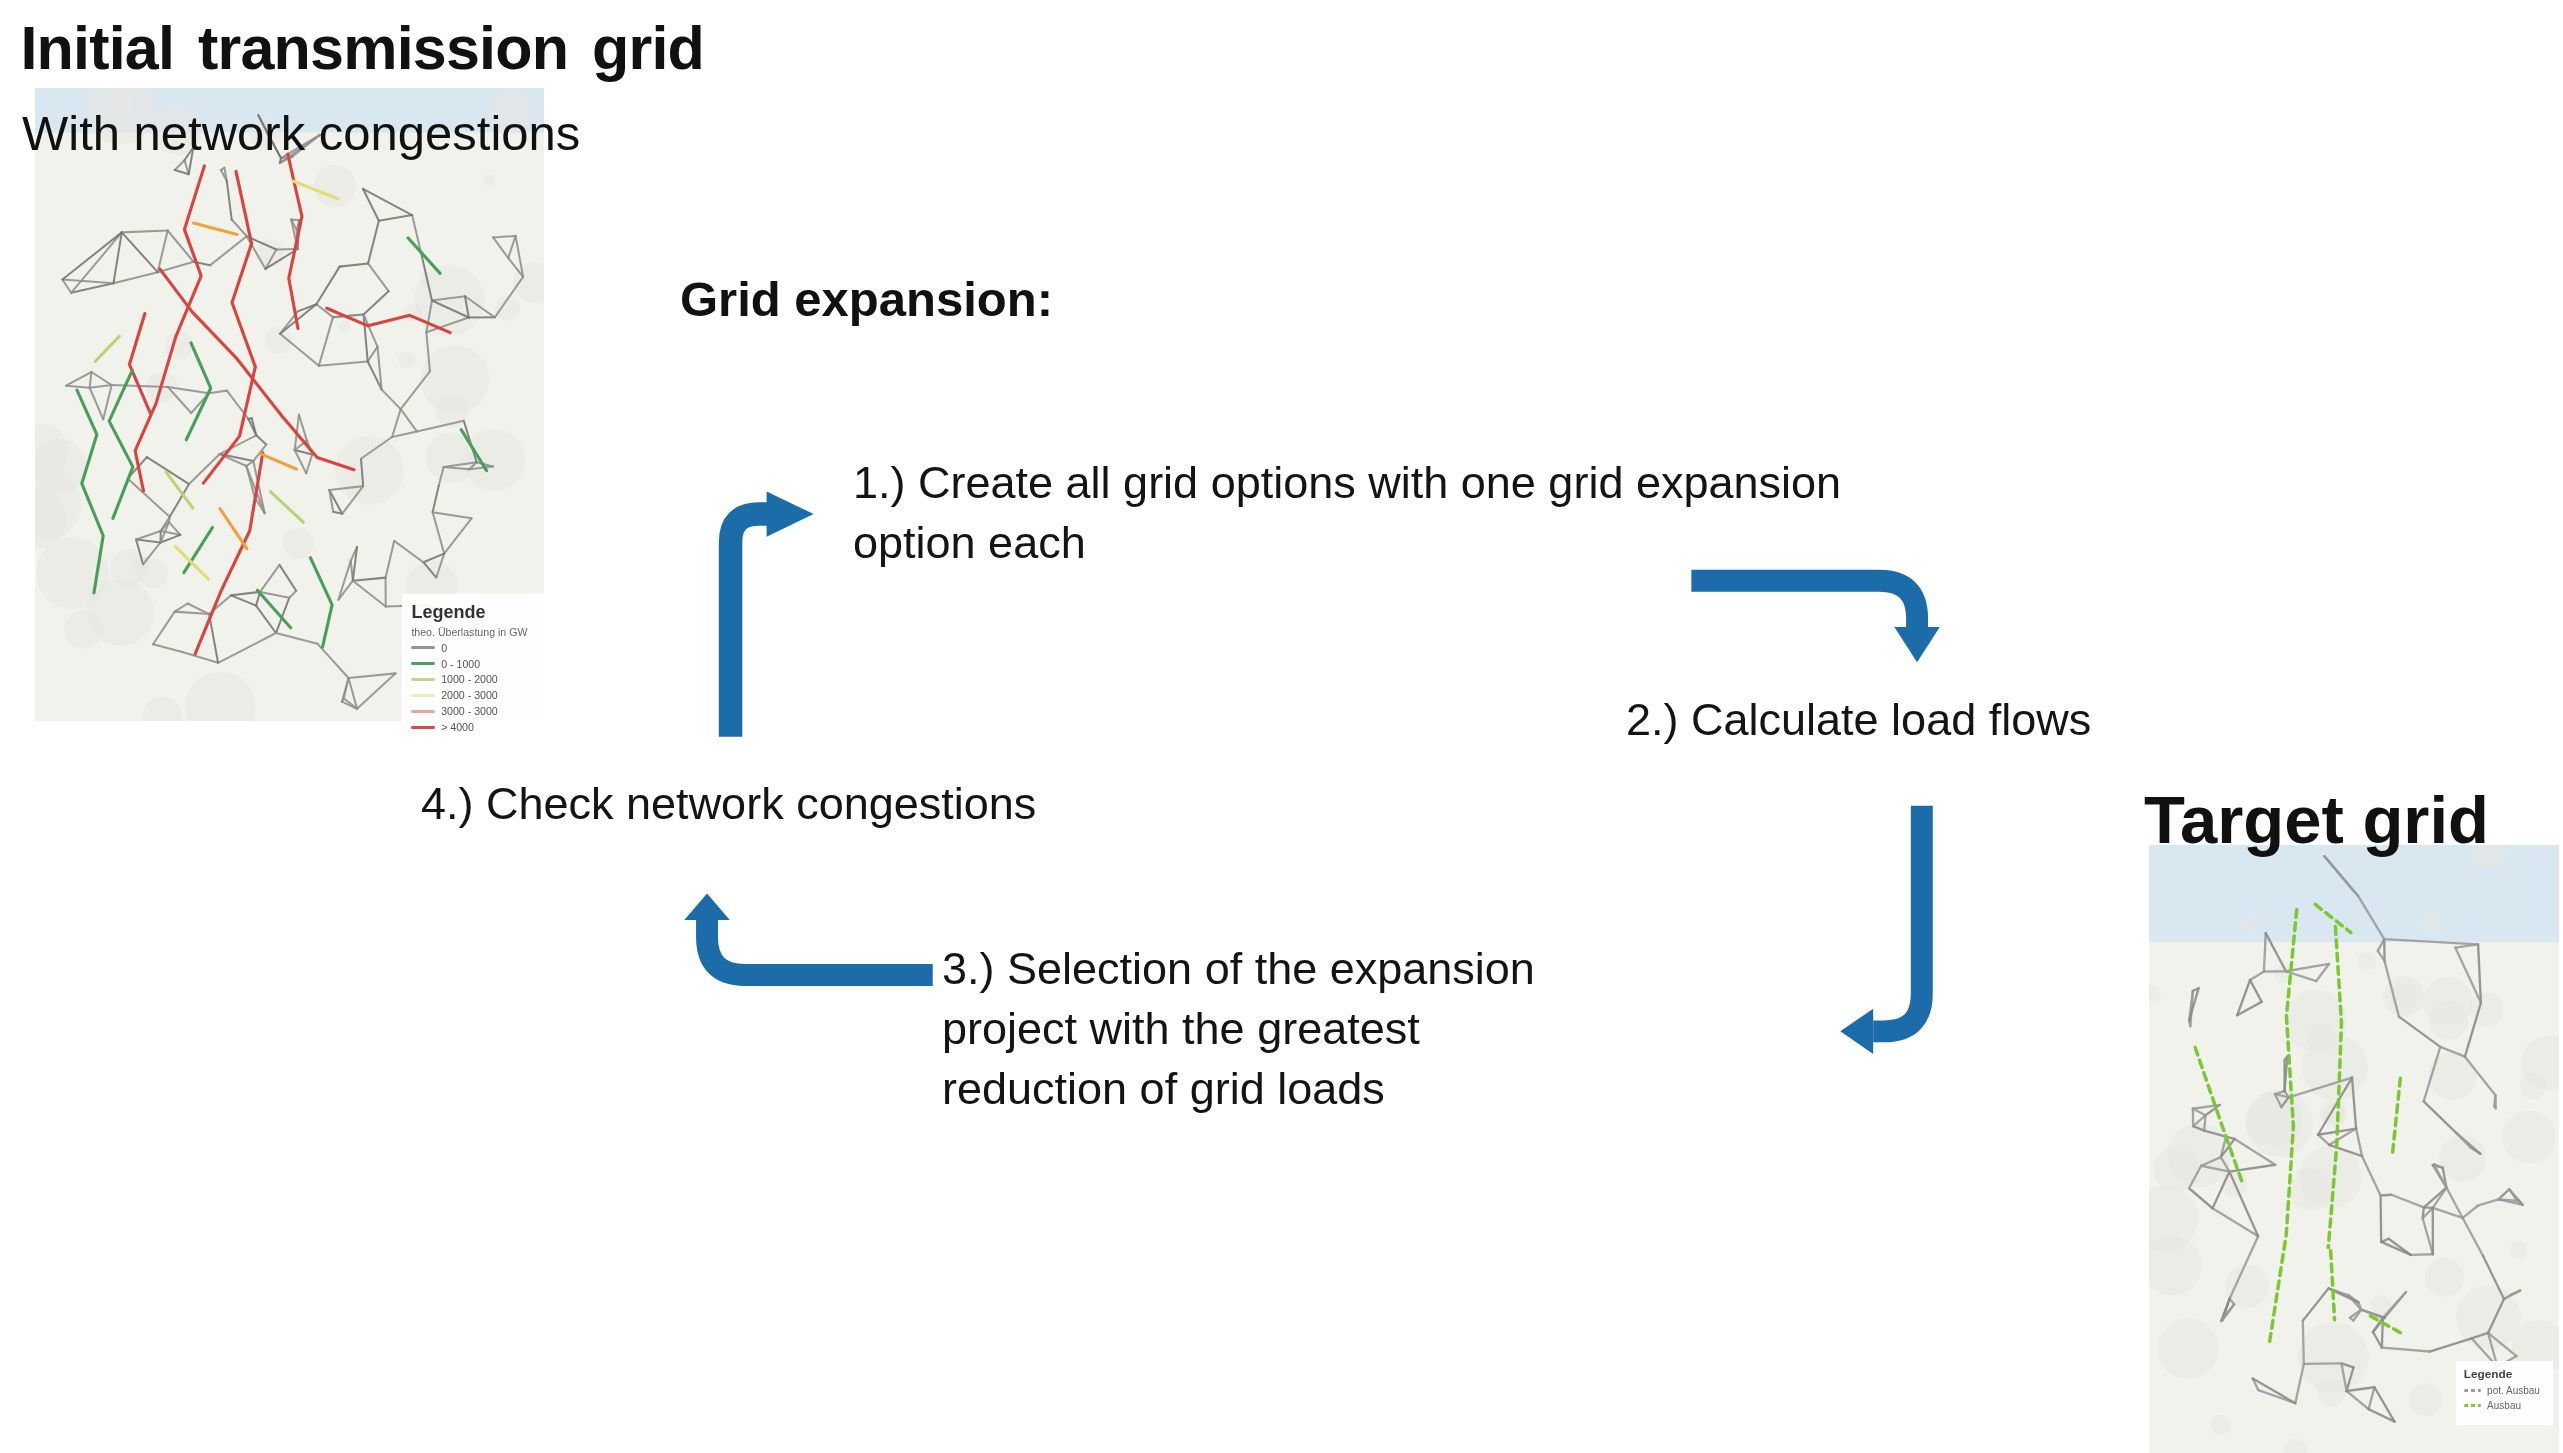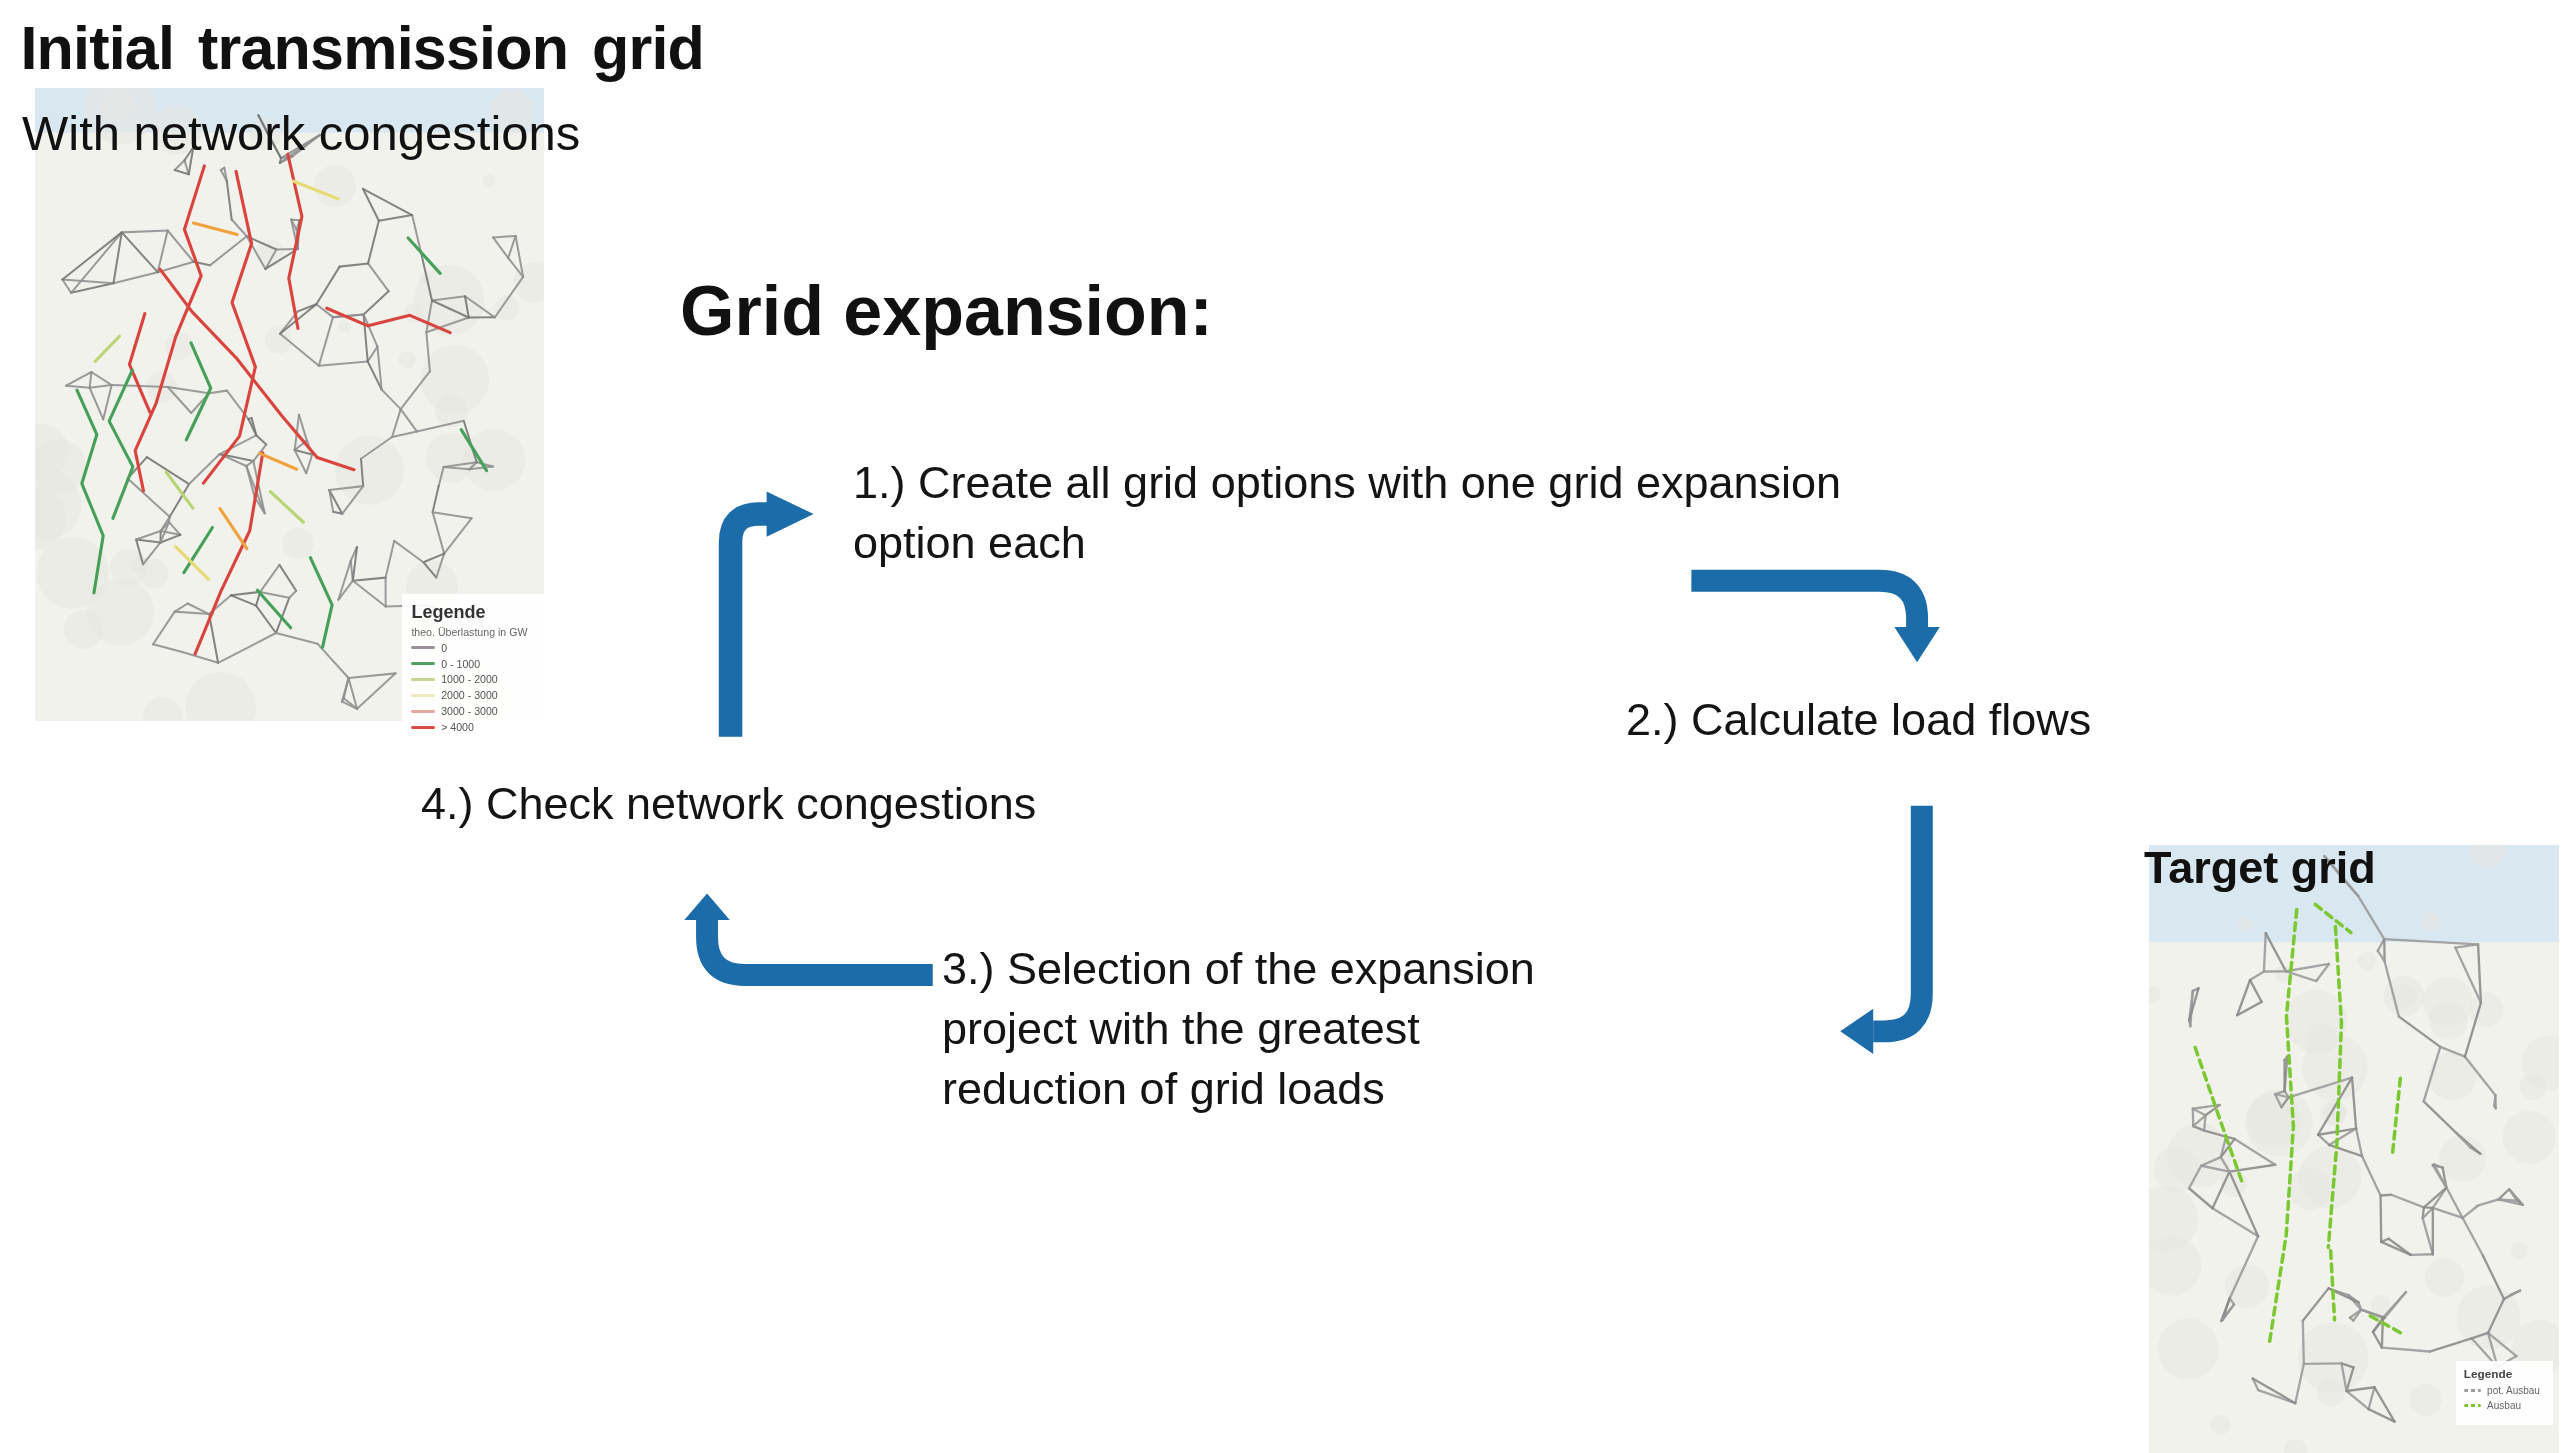--- a/index.html
+++ b/index.html
@@ -1,21 +1,21 @@
 <!DOCTYPE html>
 <html style="font-size:12.5px"><head>
 <meta charset="utf-8">
 <style>
   html,body{margin:0;padding:0;background:#ffffff;}
   .slide{position:relative;width:2563px;height:1453px;background:#ffffff;overflow:hidden;
          font-family:"Liberation Sans","DejaVu Sans",sans-serif;color:#111;}
   .ig-title{position:absolute;left:20.4px;top:12.5px;font-size:61px;font-weight:700;letter-spacing:-0.8px;word-spacing:7.8px;z-index:4;white-space:nowrap;}
   .ig-subtitle{position:absolute;left:22px;top:105px;font-size:49px;font-weight:400;z-index:4;white-space:nowrap;}
-  .gx-heading{position:absolute;left:680px;top:271px;font-size:70px;font-weight:700;z-index:4;white-space:nowrap;text-align:right;}
-  .tg-title{position:absolute;left:2144px;top:842px;font-size:45px;font-weight:700;z-index:4;white-space:nowrap;}
+  .gx-heading{position:absolute;left:680px;top:271px;font-size:49px;font-weight:700;z-index:4;white-space:nowrap;text-align:right;}
+  .tg-title{position:absolute;left:2144px;top:781px;font-size:67px;font-weight:700;z-index:4;white-space:nowrap;}
   .step{position:absolute;font-size:45px;line-height:1.33;color:#141414;z-index:4;}
   .step div{white-space:nowrap;}
   #step1{left:853px;top:453px;}
   #step2{left:1626px;top:690px;}
   #step3{left:942px;top:939px;}
   #step4{left:421px;top:774px;}
   .map{position:absolute;z-index:1;}
   #map1{left:35px;top:88px;width:509px;height:633px;}
   #map2{left:2149px;top:845px;width:410px;height:608px;}
   .mapsvg{position:absolute;left:0;top:0;width:100%;height:100%;}

